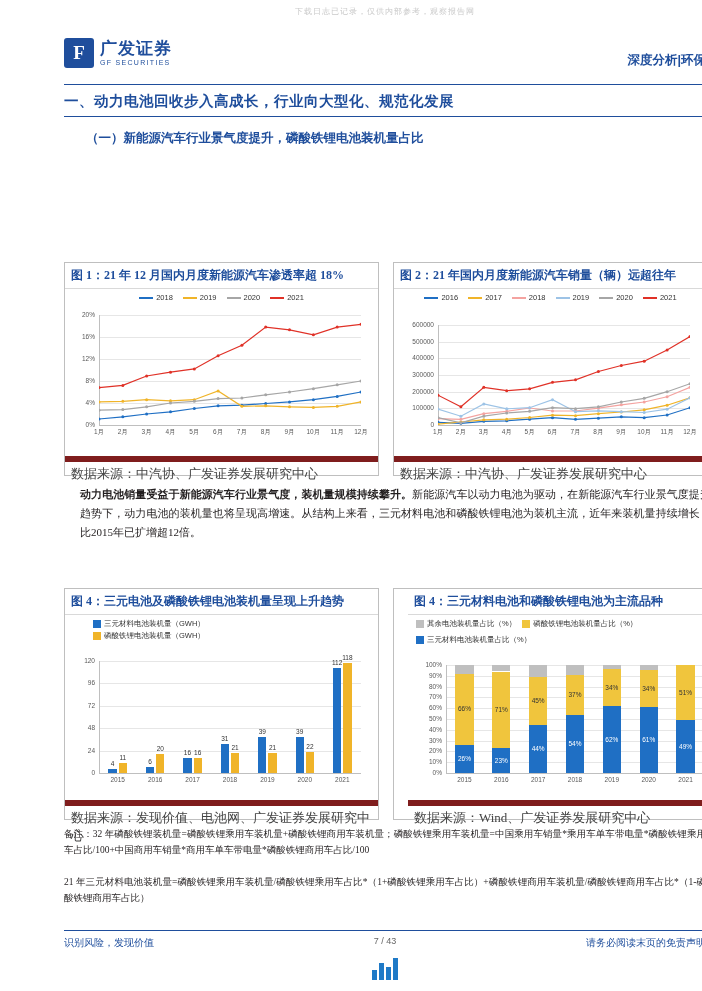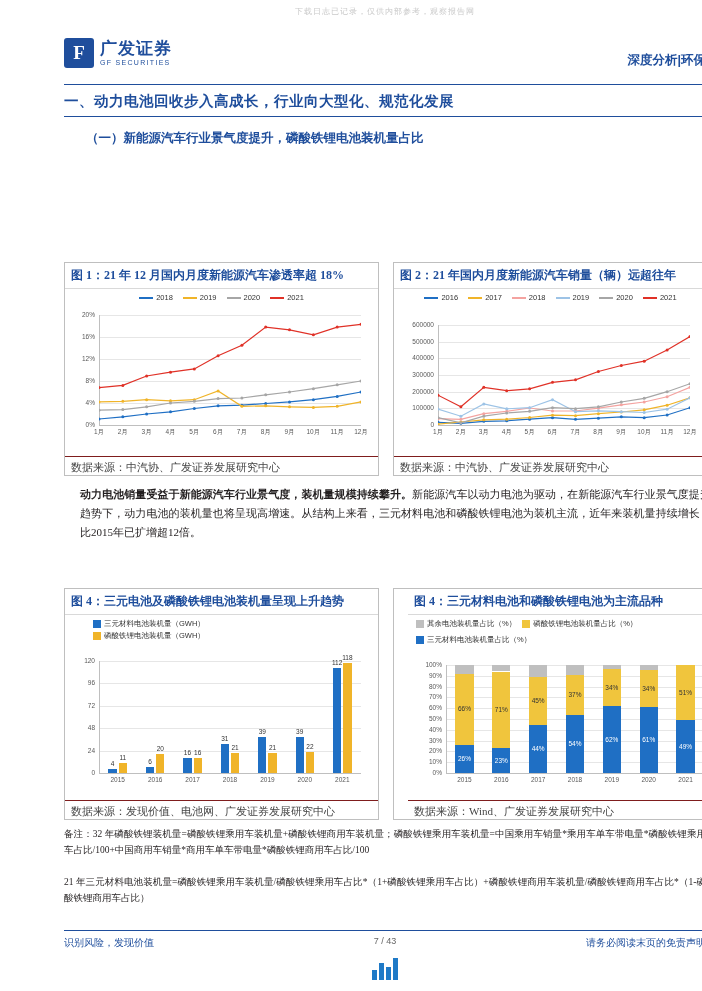--- a/index.html
+++ b/index.html
@@ -67,21 +67,21 @@
   .fig{
     position:absolute;border:1px solid #bfbfbf;background:#fff;
   }
   .fig-title{
     font-size:12px;font-weight:bold;color:#1f4e9c;padding:4px 6px 4px 6px;
     border-bottom:1px solid #d9d9d9;background:#fff;
     font-family:"Liberation Serif","DejaVu Serif",serif;
   }
   .fig-body{position:relative;}
   .fig-source{
-    font-size:11px;color:#444;padding:3px 6px;border-top:1px solid #7f1d1d;
+    font-size:13px;color:#444;padding:3px 6px;border-top:6px solid #7f1d1d;
     font-family:"Liberation Serif","DejaVu Serif",serif;
   }
 
   
   .legend{display:flex;justify-content:center;gap:10px;flex-wrap:wrap;padding:4px 2px 2px;}
   .legend-item{display:flex;align-items:center;gap:3px;font-size:7.5px;color:#333;}
   .legend-swatch{width:14px;height:2px;display:inline-block;}
   .legend-swatch.box{width:8px;height:8px;}
   .plot{position:relative;}
   .axis-label{position:absolute;font-size:6.5px;color:#595959;}

